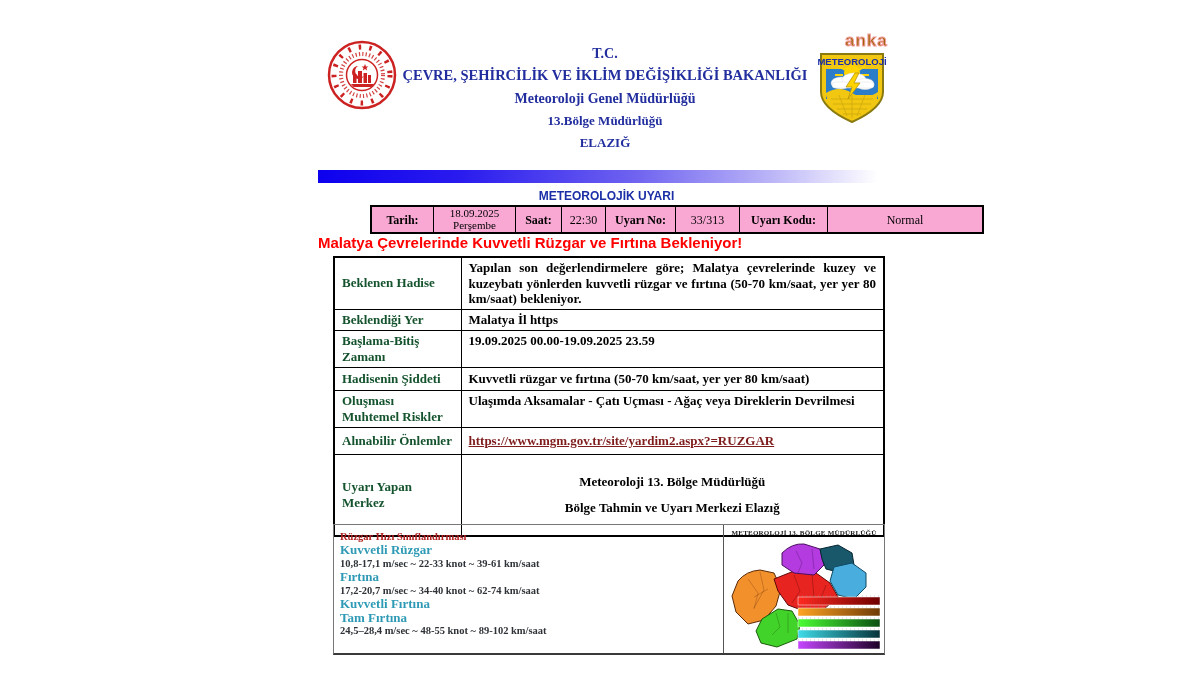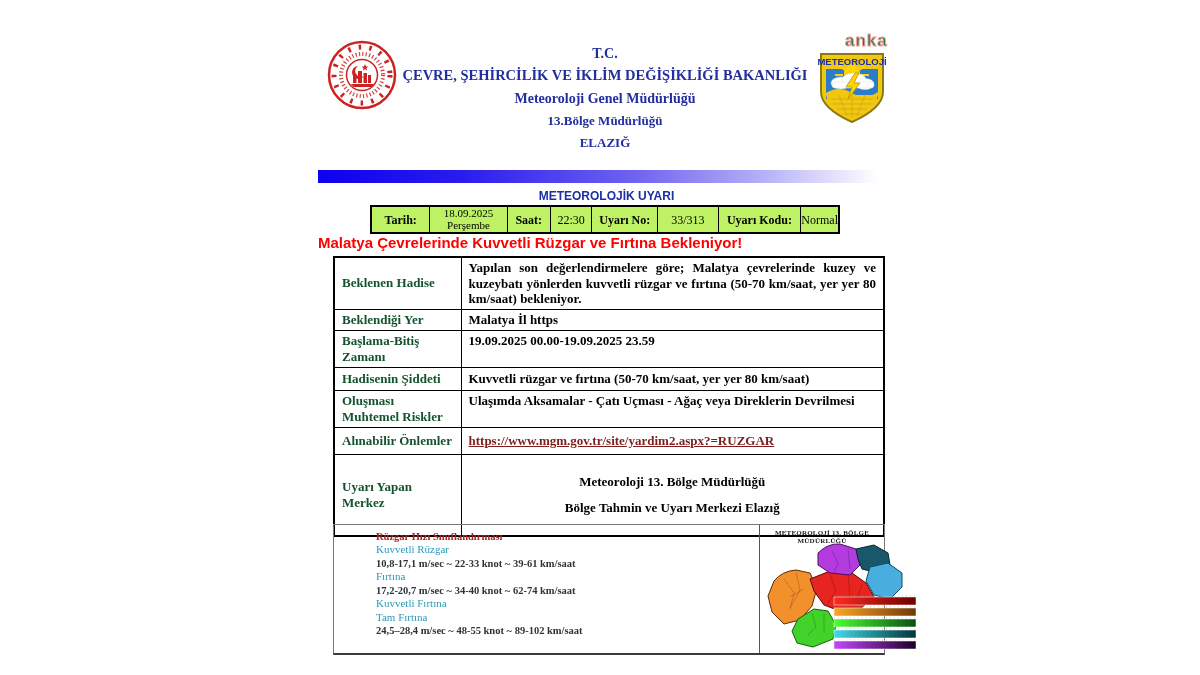--- a/index.html
+++ b/index.html
@@ -2,43 +2,43 @@
 <html><head>
 <meta charset="utf-8">
 <style>
   * { margin:0; padding:0; box-sizing:border-box; }
   html,body { background:#fff; }
   body { font-family:"Liberation Serif", serif; }
   .canvas { position:relative; width:1200px; height:675px; background:#ffffff; overflow:hidden; }
 
   
   .anka { position:absolute; left:845px; top:31px; font-family:"Liberation Sans",sans-serif;
-          font-size:17px; font-weight:bold; letter-spacing:1px; color:#15803d;
+          font-size:17px; font-weight:bold; letter-spacing:1px; color:#a16207;
           -webkit-text-stroke:1px #f29e9e; }
 
   
   .seal { position:absolute; left:327px; top:40px; }
   .shield { position:absolute; left:817px; top:51px; }
   .hdr { position:absolute; left:395px; top:44px; width:420px; text-align:center; color:#222e9e; }
   .hdr .tc { font-size:14px; font-weight:bold; line-height:20px; }
   .hdr .ministry { font-size:14.5px; font-weight:bold; line-height:23px; }
   .hdr .dir { font-size:14px; font-weight:bold; line-height:23px; }
   .hdr .reg { font-size:13px; font-weight:bold; line-height:22px; }
   .hdr .city { font-size:13px; font-weight:bold; line-height:22px; }
 
   
   .gbar { position:absolute; left:318px; top:170px; width:577px; height:13px;
           background:linear-gradient(to right,#0d00ee 0%,#2a1cee 25%,#6f63f0 55%,#b9b3f7 78%,#ffffff 97%); }
 
   .banner-title { position:absolute; left:318px; top:189px; width:577px; text-align:center;
           font-family:"Liberation Sans",sans-serif; font-size:12px; font-weight:bold; color:#1b2fa6; }
 
   
-  .meta { position:absolute; left:370px; top:205px; width:470px; height:29px; display:flex;
-          border:2px solid #000; background:#bef264; }
+  .meta { position:absolute; left:370px; top:205px; width:614px; height:29px; display:flex;
+          border:2px solid #000; background:#f9a8d4; }
   .meta .cell { border-right:1.5px solid #000; display:flex; align-items:center; justify-content:center;
           font-size:12px; text-align:center; line-height:12px; }
   .meta .cell:last-child { border-right:none; }
   .meta .lab { font-weight:bold; }
   .meta .date { font-size:11px; line-height:11.5px; }
 
   .headline { position:absolute; left:318px; top:234px; width:577px; text-align:left;
           font-family:"Liberation Sans",sans-serif; font-size:15px; font-weight:bold; color:#fe0000; }
 
   
@@ -48,23 +48,23 @@
   .dtable .lbl { width:127px; color:#14532d; font-weight:bold; font-size:13px; line-height:16px; }
   .dtable .val { font-weight:bold; font-size:13px; color:#000; line-height:15.5px; }
   .justify { text-align:justify; }
   .dlink { color:#7f1d1d; text-decoration:underline; font-weight:bold; font-size:13px; }
   .center2 { text-align:center; }
   .center2 .l1 { display:block; margin-bottom:10px; }
 
   
   .bottom { position:absolute; left:333px; top:524px; width:552px; height:131px;
           border:1.5px solid #777; border-bottom:2.5px solid #3a3a3a; display:flex; }
-  .windbox { width:390px; border-right:1.5px solid #555; padding:5px 0 0 6px;margin-left:36px; }
+  .windbox { width:390px; border-right:1.5px solid #555; padding:5px 0 0 6px; }
   .windbox .wtitle { color:#b22222; font-weight:bold; font-size:10.5px; line-height:13px; }
-  .windbox .wname { color:#2e9ab5; font-weight:normal; font-size:11px; line-height:13.5px; }
+  .windbox .wname { color:#2e9ab5; font-weight:bold; font-size:13px; line-height:13.5px; }
   .windbox .wrange { color:#2f3338; font-weight:bold; font-size:10.5px; line-height:13.5px; }
   .mapbox { flex:1; position:relative; }
   .map-title { position:absolute; left:0; top:4px; width:100%; text-align:center;
           font-size:7px; font-weight:bold; color:#222; letter-spacing:0.2px; }
   .map-svg { position:absolute; left:0; top:12px; }
 </style>
 </head>
 <body>
 
 <div class="canvas">

